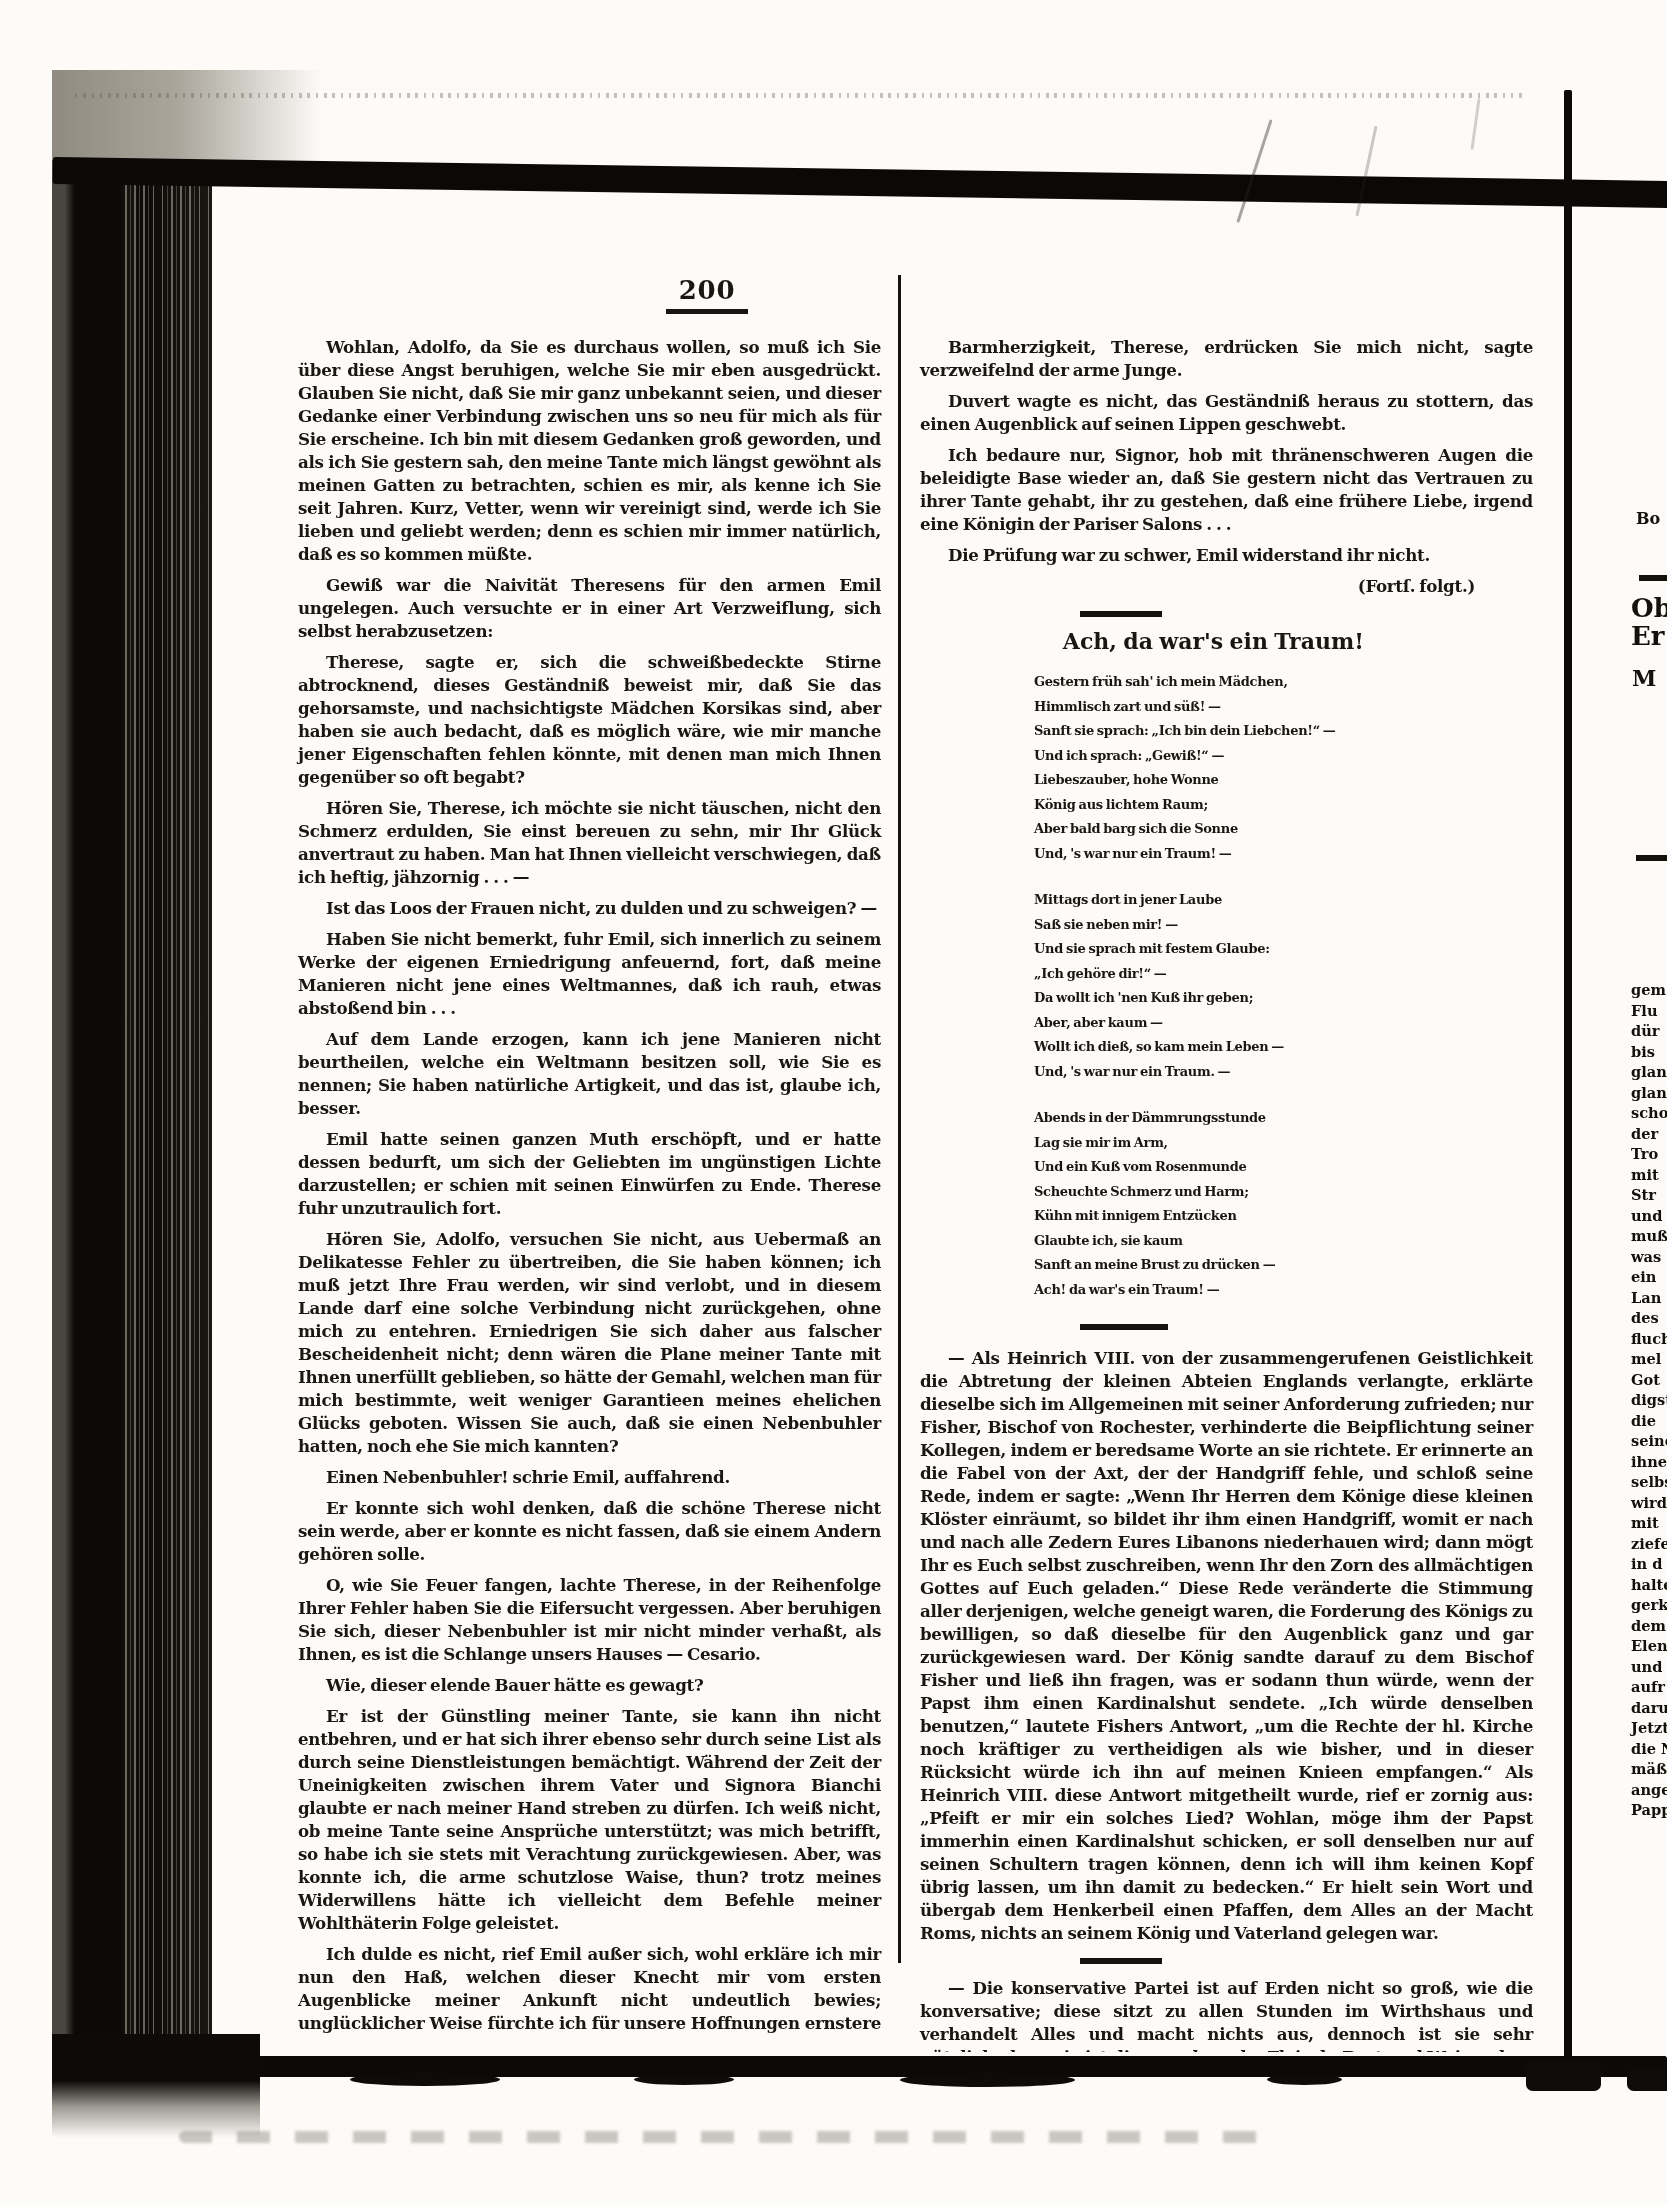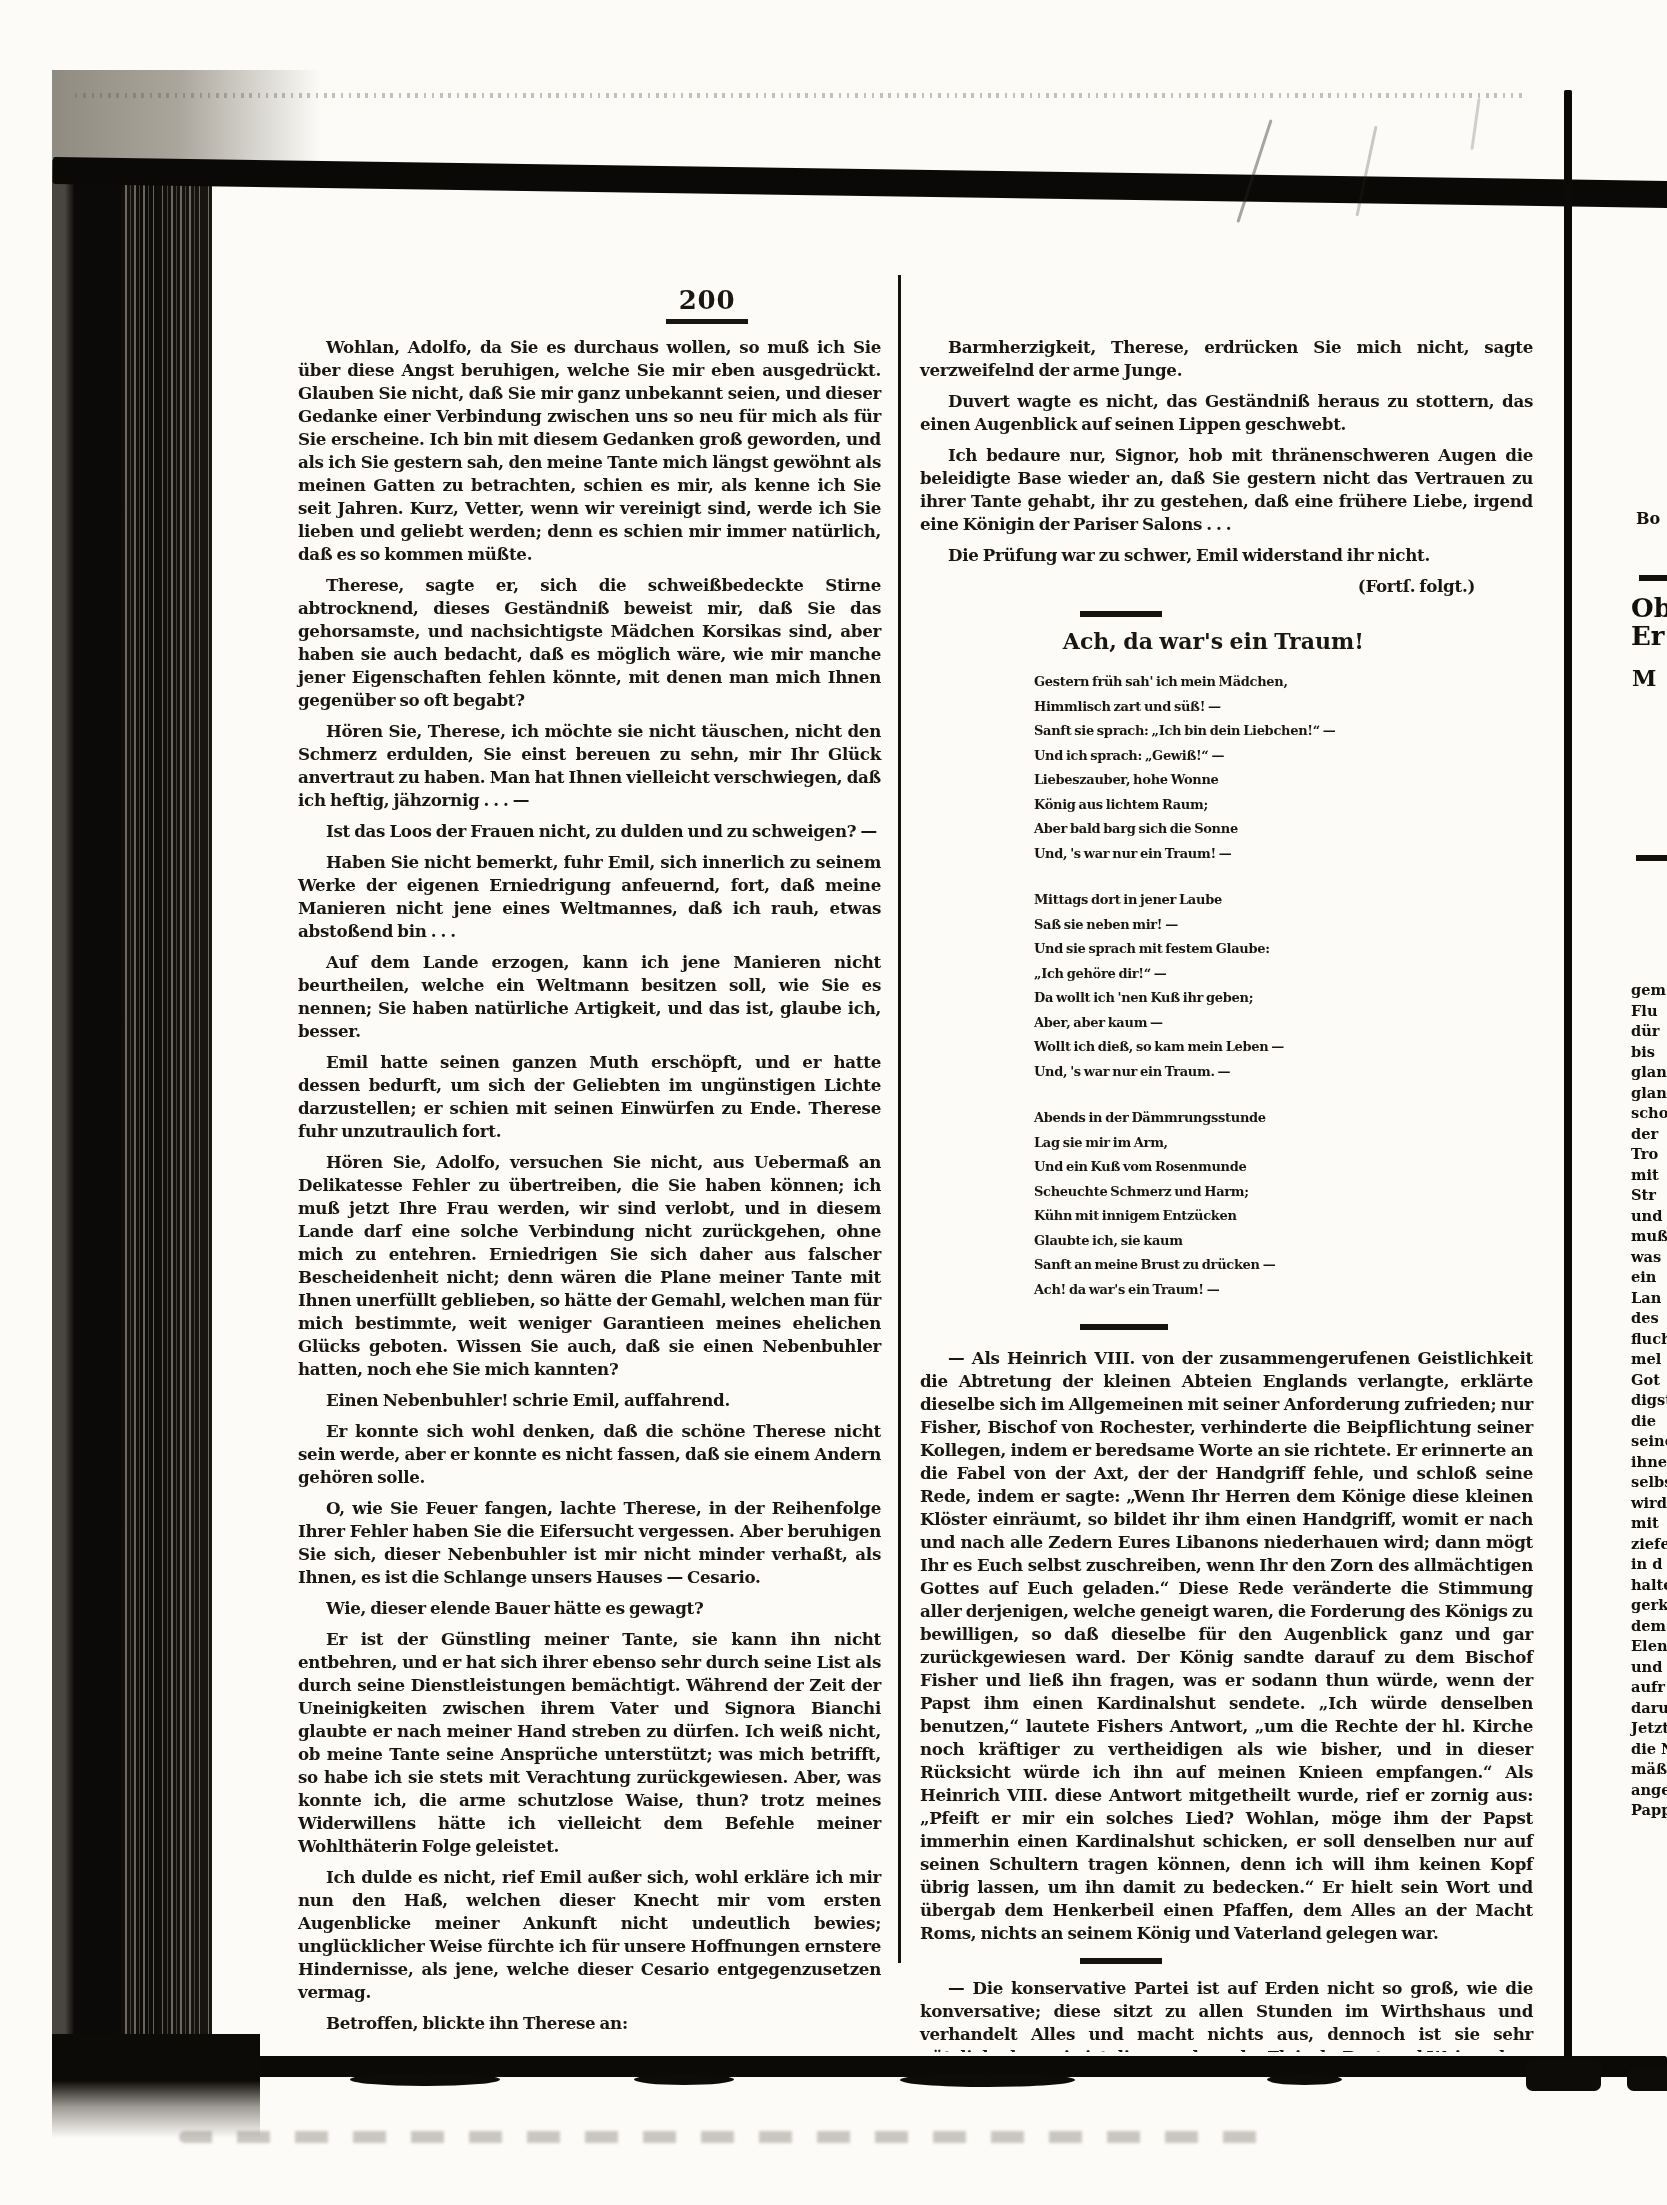--- a/index.html
+++ b/index.html
@@ -29,21 +29,21 @@
   .b2{left:634px;top:2074px;width:100px;height:11px;}
   .b3{left:900px;top:2073px;width:175px;height:14px;}
   .b4{left:1267px;top:2074px;width:75px;height:11px;}
   .b5{left:1526px;top:2059px;width:75px;height:32px;border-radius:6.7px;}
   .b6{left:1627px;top:2068px;width:50px;height:23px;border-radius:6.7px;}
   .bottom-left-dark{position:absolute;left:52px;top:2034px;width:208px;height:104px;
     background:linear-gradient(to bottom,#0d0b08 0 45%,rgba(80,75,66,.55) 70%,rgba(250,249,245,0));}
   .bottom-smear{position:absolute;left:179px;top:2131px;width:1084px;height:11.7px;opacity:.35;border-radius:5.8px;
     background:repeating-linear-gradient(90deg,#6d675c 0 33px,rgba(0,0,0,0) 33px 58px);filter:blur(1.7px);}
   
-  .pagenum{position:absolute;left:661px;top:285px;width:92px;text-align:center;
+  .pagenum{position:absolute;left:661px;top:275px;width:92px;text-align:center;
     font-size:26px;font-weight:700;letter-spacing:0.8px;}
   .pagenum::after{content:"";display:block;height:5px;background:#191511;width:82px;margin:4.2px auto 0;}
   .col-divider{position:absolute;left:898px;top:275px;width:3.3px;height:1688px;background:#16120e;}
   .bodytext{font-size:16.7px;line-height:23px;font-weight:700;text-align:justify;
     letter-spacing:-0.3px;word-spacing:-1.3px;color:#1b1611;}
   .bodytext p{margin:8px;text-indent:28px;}
   .col-left{position:absolute;left:290px;top:328px;width:599px;height:1709px;overflow:hidden;}
   .col-right{position:absolute;left:912px;top:328px;width:629px;height:1724px;overflow:hidden;}
   .cont-note{text-align:right;padding-right:58px;text-indent:0 !important;}
   .hrule{height:5.8px;width:82px;background:#16120e;margin:13.3px 0 13.3px 168px;}
@@ -84,20 +84,21 @@
   <div class="blob b5"></div>
   <div class="blob b6"></div>
   <div class="bottom-left-dark"></div>
   <div class="bottom-smear"></div>
 
   <div class="pagenum">200</div>
   <div class="col-divider"></div>
 
   <div class="col-left bodytext">
       <p>Wohlan, Adolfo, da Sie es durchaus wollen, so muß ich Sie über diese Angst beruhigen, welche Sie mir eben ausgedrückt. Glauben Sie nicht, daß Sie mir ganz unbekannt seien, und dieser Gedanke einer Verbindung zwischen uns so neu für mich als für Sie erscheine. Ich bin mit diesem Gedanken groß geworden, und als ich Sie gestern sah, den meine Tante mich längst gewöhnt als meinen Gatten zu betrachten, schien es mir, als kenne ich Sie seit Jahren. Kurz, Vetter, wenn wir vereinigt sind, werde ich Sie lieben und geliebt werden; denn es schien mir immer natürlich, daß es so kommen müßte.</p>
+      <p>Gewiß war die Naivität Theresens für den armen Emil ungelegen. Auch versuchte er in einer Art Verzweiflung, sich selbst herabzusetzen:</p>
       <p>Therese, sagte er, sich die schweißbedeckte Stirne abtrocknend, dieses Geständniß beweist mir, daß Sie das gehorsamste, und nachsichtigste Mädchen Korsikas sind, aber haben sie auch bedacht, daß es möglich wäre, wie mir manche jener Eigenschaften fehlen könnte, mit denen man mich Ihnen gegenüber so oft begabt?</p>
       <p>Hören Sie, Therese, ich möchte sie nicht täuschen, nicht den Schmerz erdulden, Sie einst bereuen zu sehn, mir Ihr Glück anvertraut zu haben. Man hat Ihnen vielleicht verschwiegen, daß ich heftig, jähzornig . . . —</p>
       <p>Ist das Loos der Frauen nicht, zu dulden und zu schweigen? —</p>
       <p>Haben Sie nicht bemerkt, fuhr Emil, sich innerlich zu seinem Werke der eigenen Erniedrigung anfeuernd, fort, daß meine Manieren nicht jene eines Weltmannes, daß ich rauh, etwas abstoßend bin . . .</p>
       <p>Auf dem Lande erzogen, kann ich jene Manieren nicht beurtheilen, welche ein Weltmann besitzen soll, wie Sie es nennen; Sie haben natürliche Artigkeit, und das ist, glaube ich, besser.</p>
       <p>Emil hatte seinen ganzen Muth erschöpft, und er hatte dessen bedurft, um sich der Geliebten im ungünstigen Lichte darzustellen; er schien mit seinen Einwürfen zu Ende. Therese fuhr unzutraulich fort.</p>
       <p>Hören Sie, Adolfo, versuchen Sie nicht, aus Uebermaß an Delikatesse Fehler zu übertreiben, die Sie haben können; ich muß jetzt Ihre Frau werden, wir sind verlobt, und in diesem Lande darf eine solche Verbindung nicht zurückgehen, ohne mich zu entehren. Erniedrigen Sie sich daher aus falscher Bescheidenheit nicht; denn wären die Plane meiner Tante mit Ihnen unerfüllt geblieben, so hätte der Gemahl, welchen man für mich bestimmte, weit weniger Garantieen meines ehelichen Glücks geboten. Wissen Sie auch, daß sie einen Nebenbuhler hatten, noch ehe Sie mich kannten?</p>
       <p>Einen Nebenbuhler! schrie Emil, auffahrend.</p>
       <p>Er konnte sich wohl denken, daß die schöne Therese nicht sein werde, aber er konnte es nicht fassen, daß sie einem Andern gehören solle.</p>
       <p>O, wie Sie Feuer fangen, lachte Therese, in der Reihenfolge Ihrer Fehler haben Sie die Eifersucht vergessen. Aber beruhigen Sie sich, dieser Nebenbuhler ist mir nicht minder verhaßt, als Ihnen, es ist die Schlange unsers Hauses — Cesario.</p>

